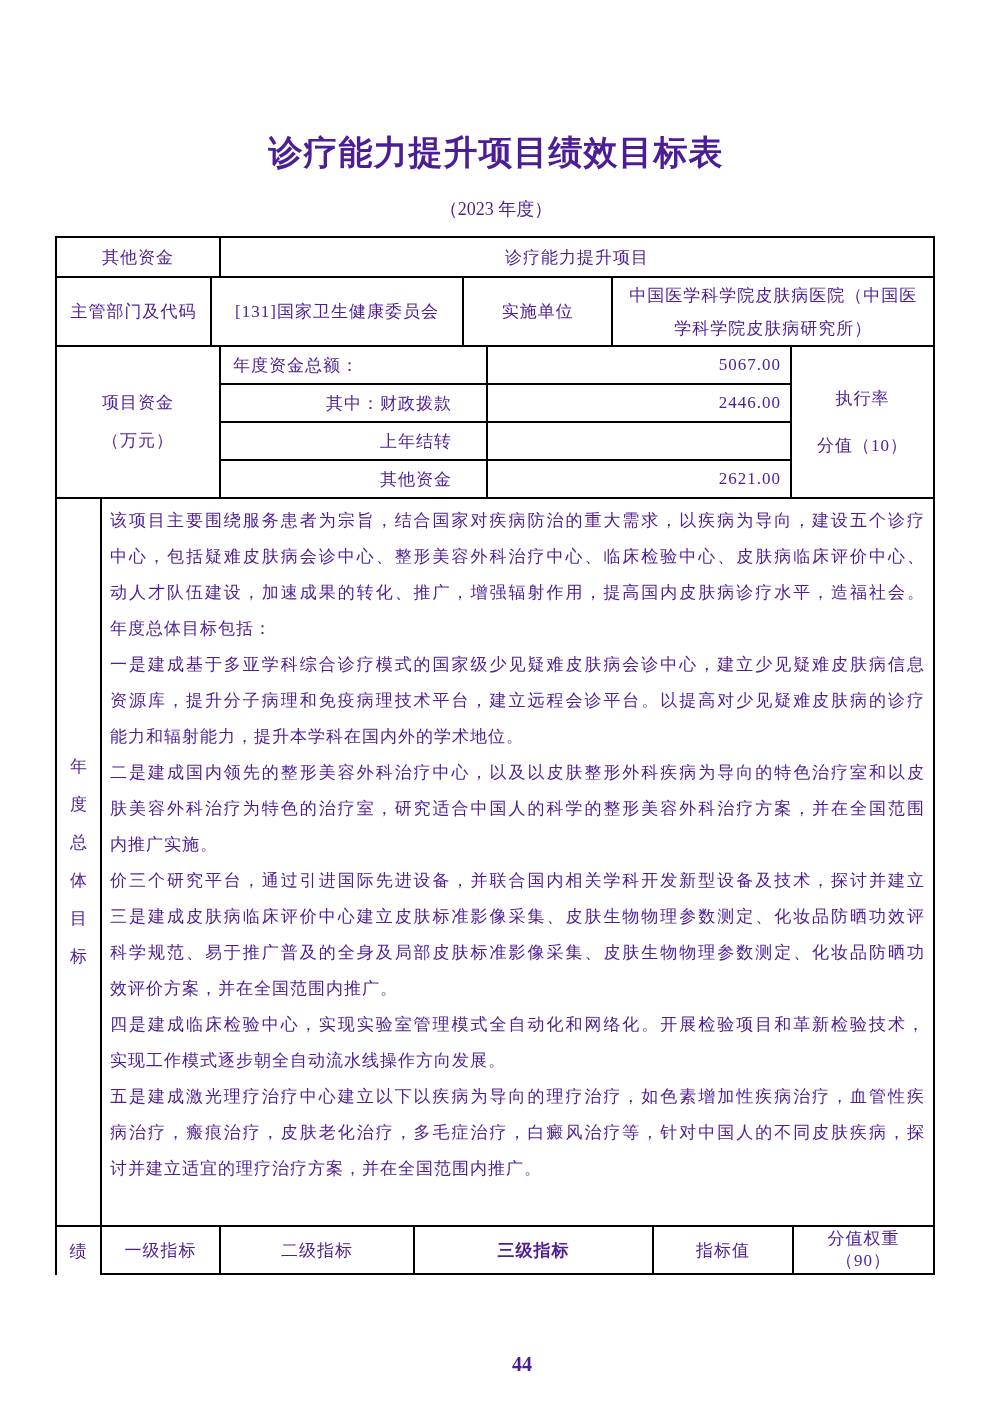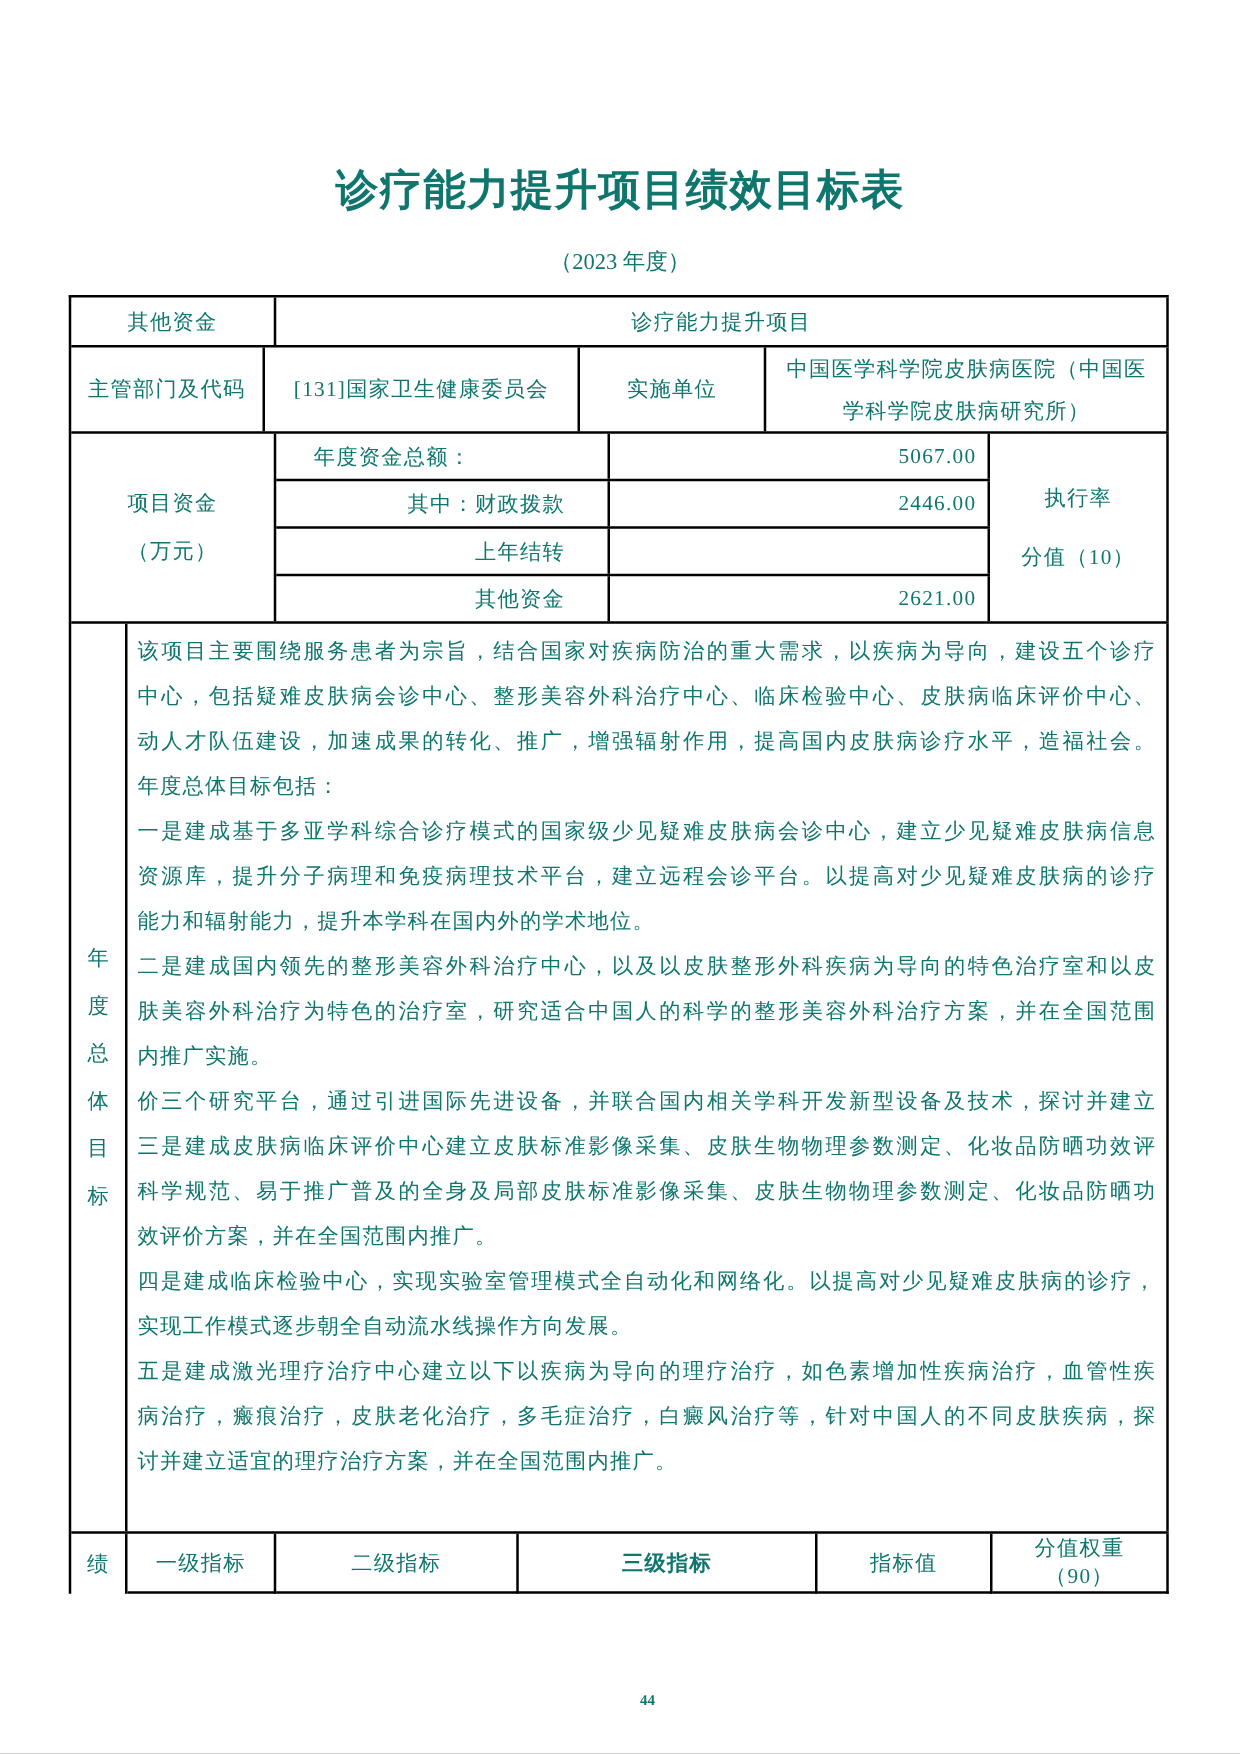--- a/index.html
+++ b/index.html
@@ -3,21 +3,21 @@
 <meta charset="utf-8">
 <style>
   * { margin: 0; padding: 0; box-sizing: border-box; }
   html, body { background: #888; }
   .page {
     position: relative;
     width: 992px;
     height: 1403px;
     margin: 0 auto;
     background: #ffffff;
-    color: #0f766e;
+    color: #4c1d95;
     font-family: "Liberation Serif", "DejaVu Serif", serif;
     overflow: hidden;
   }
   .doc-title {
     position: absolute;
     top: 131px; left: 0; right: 0;
     text-align: center;
     font-family: "Liberation Sans", "DejaVu Sans", sans-serif;
     font-weight: 700;
     font-size: 34px;
@@ -51,21 +51,21 @@
   .w-label { width: 164px; }
   .rowA .v-name { width: 714px; }
   .rowB .c-dept-val { width: 267px; }
   .rowB .c-impl { width: 158px; }
   .rowB .c-hosp { width: 339px; padding: 0 14px; line-height: 33px; }
   
   .funds-mid { width: 571px; display: flex; flex-direction: column; }
   .funds-row { display: flex; height: 38px; border-bottom: 2px solid #000; }
   .funds-row:last-child { height: 36px; border-bottom: none; }
   .funds-name { width: 267px; border-right: 2px solid #000; display: flex; align-items: center; justify-content: flex-end; padding-right: 34px; }
-  .funds-name.first { justify-content: flex-start; padding-left: 30px; }
+  .funds-name.first { justify-content: flex-start; padding-left: 12px; }
   .funds-val { width: 304px; border-right: 2px solid #000; display: flex; align-items: center; justify-content: flex-end; padding-right: 9px; }
   .c-exec { width: 143px; flex-direction: column; line-height: 47px; }
   .c-funds-label { line-height: 38px; flex-direction: column; }
   
   .c-goal-side, .c-ind-corner { width: 45px; }
   .v-chars { width: 19px; line-height: 38px; word-break: break-all; letter-spacing: 0; text-align: center; }
   .c-goals {
     width: 833px;
     display: block;
     padding: 4px 8px 0 8px;
@@ -82,21 +82,21 @@
   .rowE .cell { border-bottom: 2px solid #000; height: 48px; }
   .rowE .c-ind-corner { border-bottom: none; }
   .c-lv1 { width: 119px; }
   .c-lv2 { width: 194px; }
   .c-lv3 { width: 239px; font-weight: bold; }
   .c-indval { width: 140px; }
   .c-weight { width: 141px; flex-direction: column; line-height: 22px; }
   .page-number {
     position: absolute;
     top: 1353px; left: 512px;
-    font-size: 12px;
+    font-size: 20px;
     font-weight: 700;
   }
 </style>
 </head>
 <body>
 
 <div class="page">
 
   <div class="doc-title">诊疗能力提升项目绩效目标表</div>
   <div class="doc-subtitle">（2023 年度）</div>
@@ -156,21 +156,21 @@
           <div class="goal-line">一是建成基于多亚学科综合诊疗模式的国家级少见疑难皮肤病会诊中心，建立少见疑难皮肤病信息</div>
           <div class="goal-line">资源库，提升分子病理和免疫病理技术平台，建立远程会诊平台。以提高对少见疑难皮肤病的诊疗</div>
           <div class="goal-line end">能力和辐射能力，提升本学科在国内外的学术地位。</div>
           <div class="goal-line">二是建成国内领先的整形美容外科治疗中心，以及以皮肤整形外科疾病为导向的特色治疗室和以皮</div>
           <div class="goal-line">肤美容外科治疗为特色的治疗室，研究适合中国人的科学的整形美容外科治疗方案，并在全国范围</div>
           <div class="goal-line end">内推广实施。</div>
           <div class="goal-line">价三个研究平台，通过引进国际先进设备，并联合国内相关学科开发新型设备及技术，探讨并建立</div>
           <div class="goal-line">三是建成皮肤病临床评价中心建立皮肤标准影像采集、皮肤生物物理参数测定、化妆品防晒功效评</div>
           <div class="goal-line">科学规范、易于推广普及的全身及局部皮肤标准影像采集、皮肤生物物理参数测定、化妆品防晒功</div>
           <div class="goal-line end">效评价方案，并在全国范围内推广。</div>
-          <div class="goal-line">四是建成临床检验中心，实现实验室管理模式全自动化和网络化。以提高对少见疑难皮肤病的诊疗，</div>
+          <div class="goal-line">四是建成临床检验中心，实现实验室管理模式全自动化和网络化。开展检验项目和革新检验技术，</div>
           <div class="goal-line end">实现工作模式逐步朝全自动流水线操作方向发展。</div>
           <div class="goal-line">五是建成激光理疗治疗中心建立以下以疾病为导向的理疗治疗，如色素增加性疾病治疗，血管性疾</div>
           <div class="goal-line">病治疗，瘢痕治疗，皮肤老化治疗，多毛症治疗，白癜风治疗等，针对中国人的不同皮肤疾病，探</div>
           <div class="goal-line end">讨并建立适宜的理疗治疗方案，并在全国范围内推广。</div>
         </div>
     </div>
 
     <div class="trow rowE">
       <div class="cell c-ind-corner">绩</div>
       <div class="cell c-lv1">一级指标</div>

